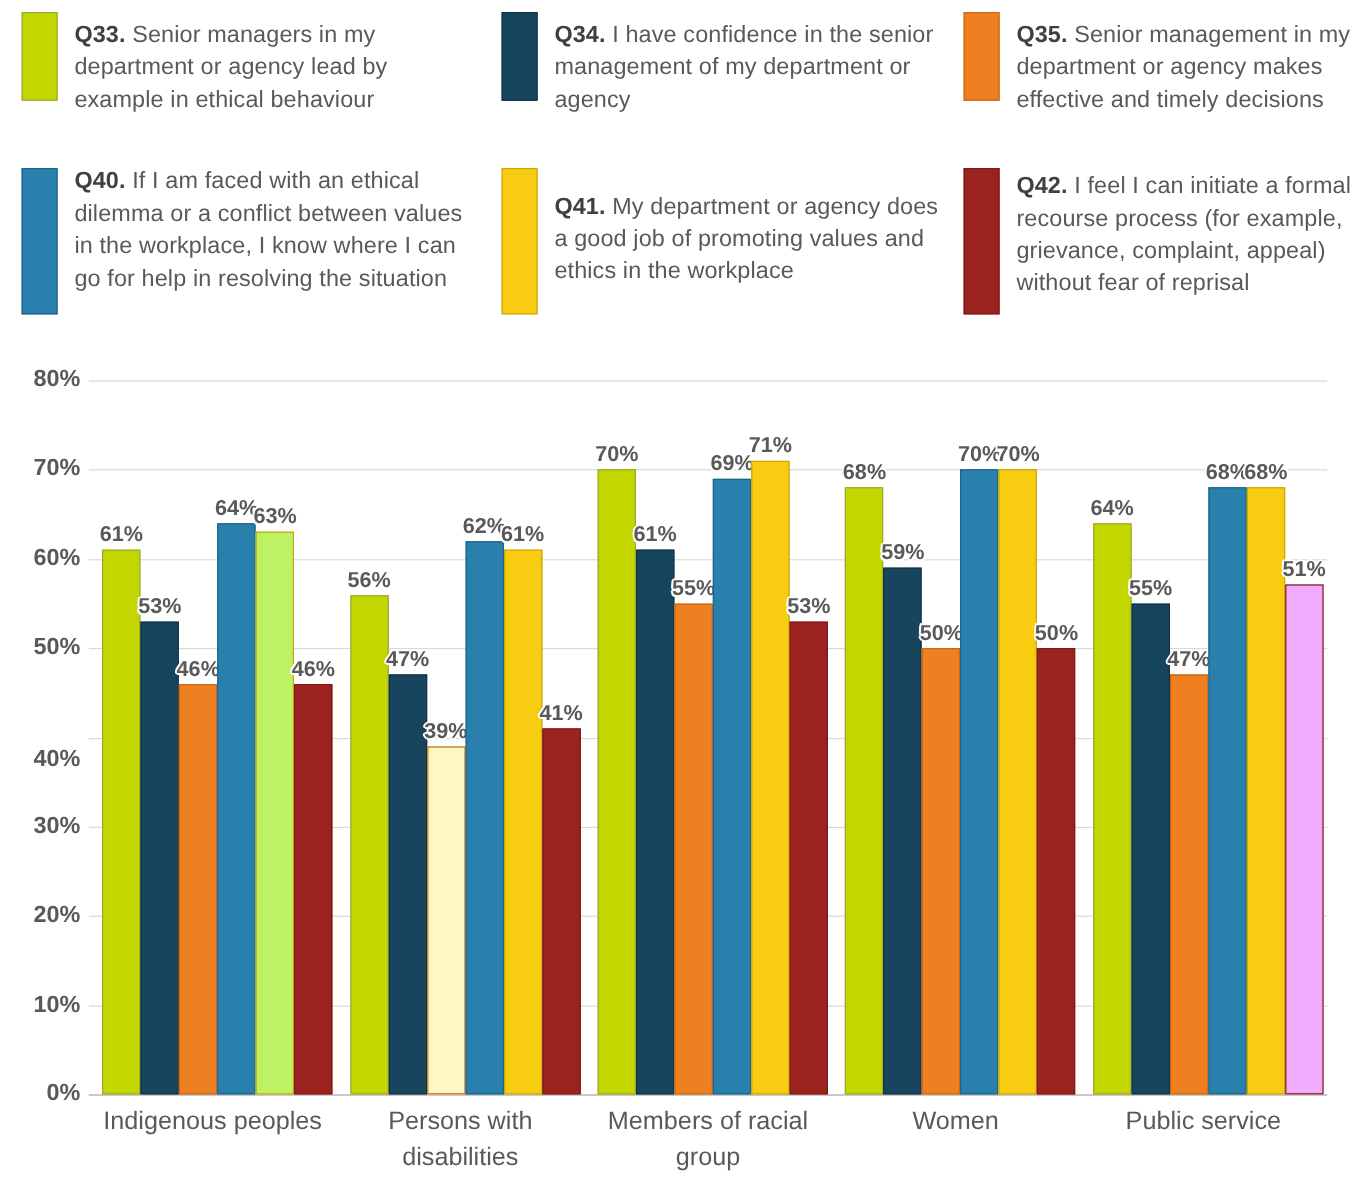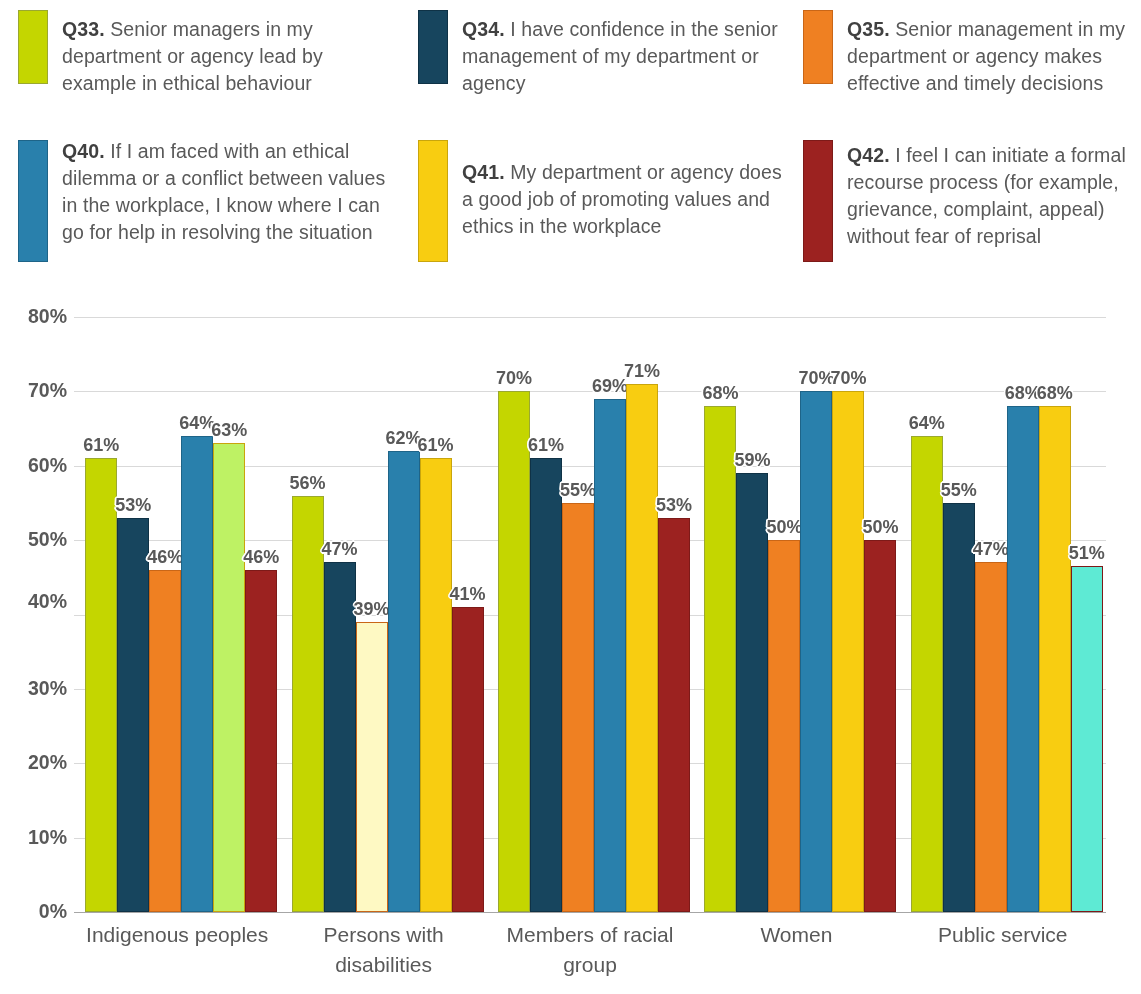--- a/index.html
+++ b/index.html
@@ -207,21 +207,21 @@
         <div class="gridline" style="top: 240.125px;"></div>
         <div class="gridline" style="top: 165.75px;"></div>
         <div class="gridline" style="top: 91.375px;"></div>
         <div class="gridline" style="top: 17px;"></div>
       </div>
     <div class="ylabels-layer" id="ylabels-layer">
         <div class="ytick-label" style="top: 612px;">0%</div>
         <div class="ytick-label" style="top: 537.625px;">10%</div>
         <div class="ytick-label" style="top: 463.25px;">20%</div>
         <div class="ytick-label" style="top: 388.875px;">30%</div>
-        <div class="ytick-label" style="top: 302px;">40%</div>
+        <div class="ytick-label" style="top: 333px;">40%</div>
         <div class="ytick-label" style="top: 240.125px;">50%</div>
         <div class="ytick-label" style="top: 165.75px;">60%</div>
         <div class="ytick-label" style="top: 91.375px;">70%</div>
         <div class="ytick-label" style="top: 17px;">80%</div>
       </div>
     <div class="bars-layer" id="bars-layer">
         <div class="group" style="left: 85.2px; width: 192px;">
           <div class="bar-slot" style="left: 0px;">
             <div class="bar" title="Q33 Indigenous peoples 61%" style="height: 453.688px; background: rgb(196, 214, 0); border-color: rgb(154, 168, 48);">
               <div class="bar-value">61%</div>
@@ -369,21 +369,21 @@
             <div class="bar" title="Q40 Public service 68%" style="height: 505.75px; background: rgb(41, 128, 172); border-color: rgb(30, 100, 136);">
               <div class="bar-value">68%</div>
             </div>
           </div>
           <div class="bar-slot" style="left: 128px;">
             <div class="bar" title="Q41 Public service 68%" style="height: 505.75px; background: rgb(248, 205, 17); border-color: rgb(201, 165, 12);">
               <div class="bar-value">68%</div>
             </div>
           </div>
           <div class="bar-slot" style="left: 160px;">
-            <div class="bar" title="Q42 Public service 51%" style="height: 346px; background: #5eead4; border-color: rgb(125, 26, 24);">
+            <div class="bar" title="Q42 Public service 51%" style="height: 425px; background: #f0abfc; border-color: rgb(125, 26, 24);">
               <div class="bar-value">51%</div>
             </div>
           </div>
         </div>
       </div>
     <div class="xlabels-layer" id="xlabels-layer">
         <div class="xtick-label" style="left: 74px; width: 206.4px;">Indigenous peoples</div>
         <div class="xtick-label" style="left: 280.4px; width: 206.4px;">Persons with disabilities</div>
         <div class="xtick-label" style="left: 486.8px; width: 206.4px;">Members of racial group</div>
         <div class="xtick-label" style="left: 693.2px; width: 206.4px;">Women</div>

